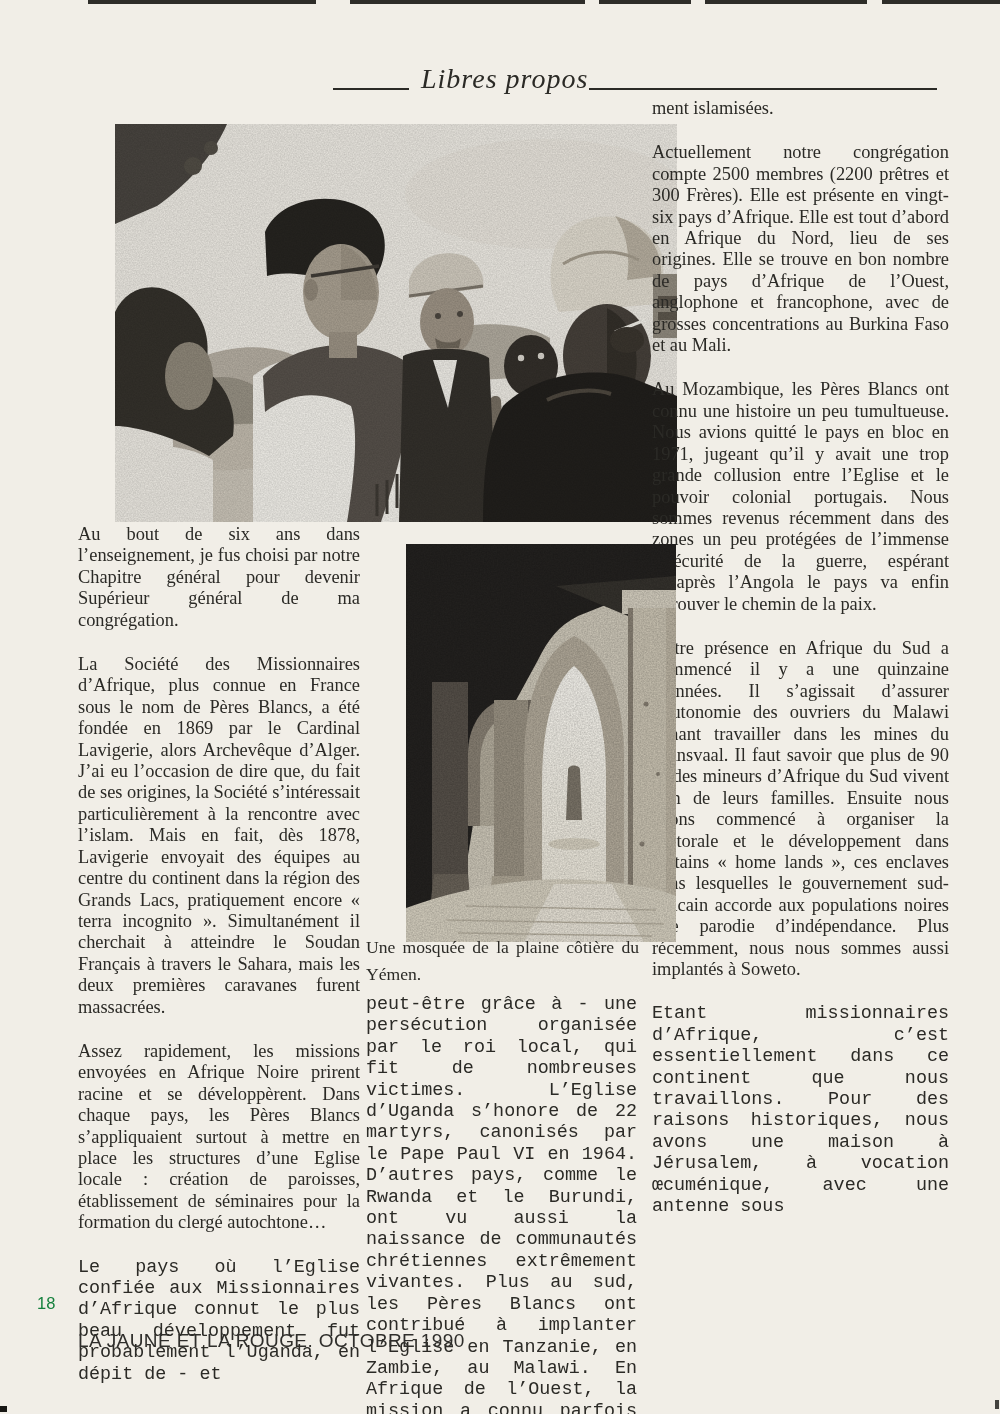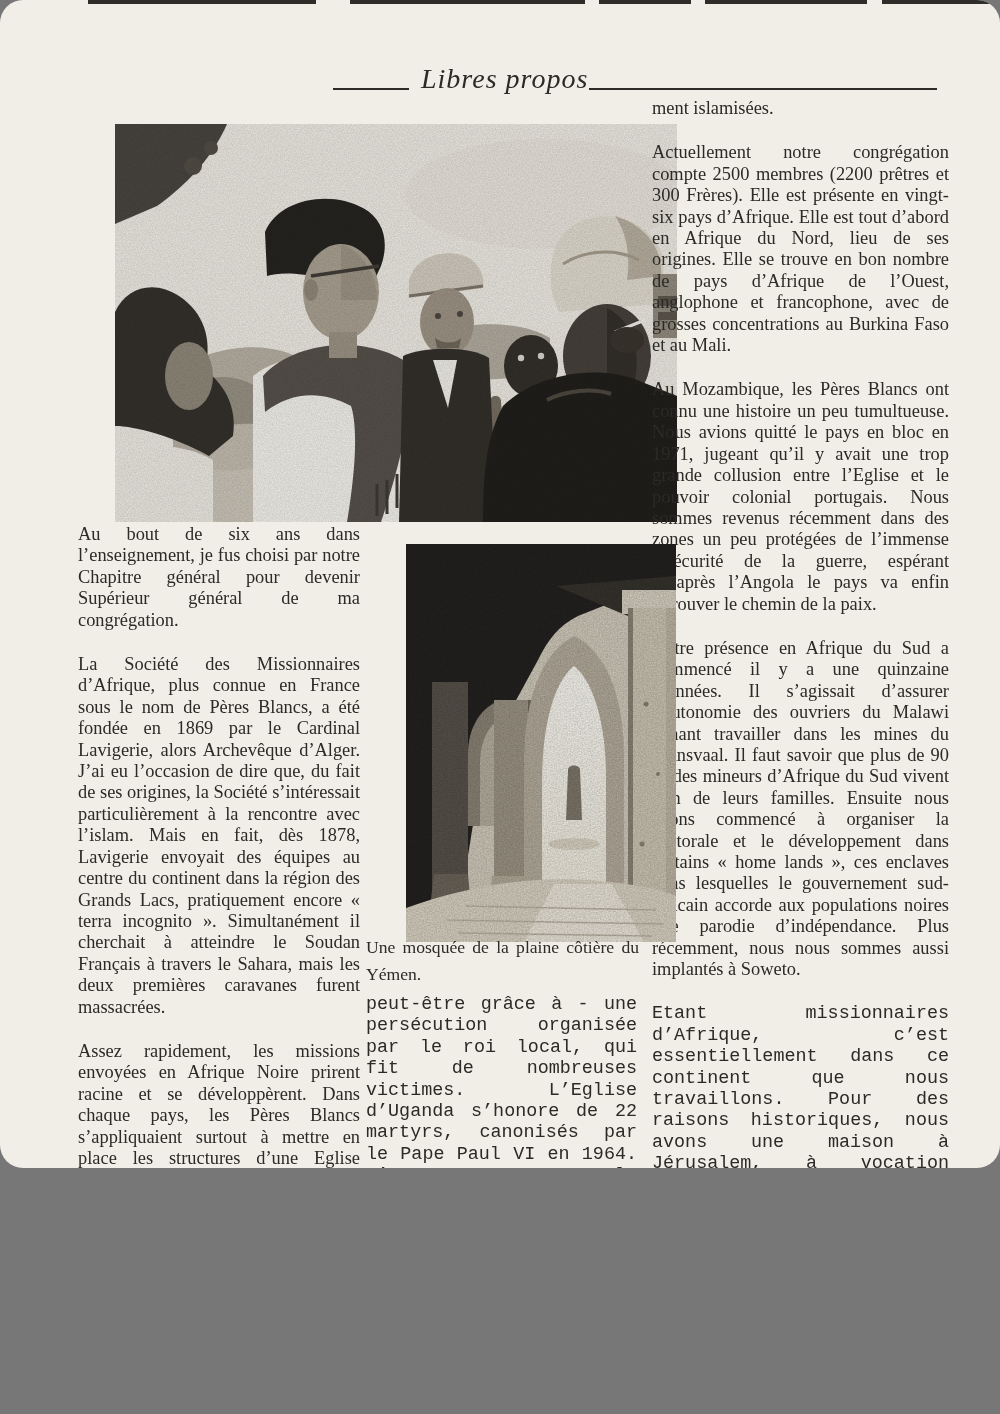--- a/index.html
+++ b/index.html
@@ -1,19 +1,19 @@
 <!DOCTYPE html>
 <html><head>
 <meta charset="utf-8">
 <style>
   html,body{margin:0;padding:0;background:#777;}
   .page{
-    position:relative;width:1000px;height:1168px;margin:0 auto;
+    position:relative;width:1000px;height:1414px;margin:0 auto;
     background:#f1eee7;overflow:hidden;
-    font-family:"Liberation Serif","DejaVu Serif",serif;color:#2b2a26;border-radius:23px;
+    font-family:"Liberation Serif","DejaVu Serif",serif;color:#2b2a26;
   }
   
   .scan-dash{position:absolute;top:0;height:4px;background:#181714;opacity:.9;}
   .scan-tick-bl{position:absolute;left:0;top:1406px;width:7px;height:6px;background:#181714;}
   .scan-tick-br{position:absolute;left:995px;top:1400px;width:4px;height:9px;background:#181714;opacity:.8;}
   
   .rule{position:absolute;top:88px;height:2px;background:#2b2a26;}
   .rule-left{left:333px;width:76px;}
   .rule-right{left:589px;width:348px;}
   .title{

